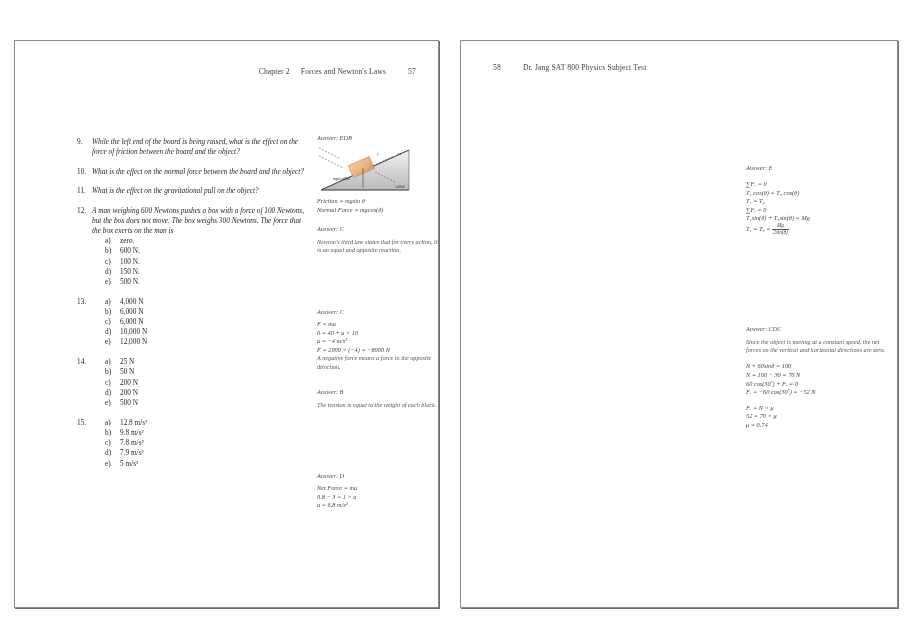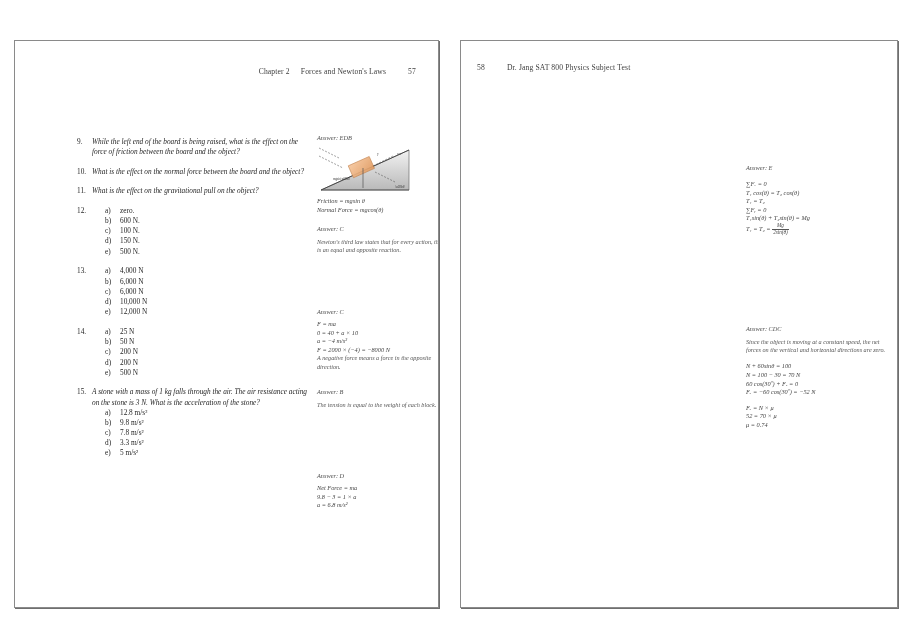--- a/index.html
+++ b/index.html
@@ -23,21 +23,21 @@
   #page-right{ left:460px; top:40px; width:436px; height:566px; }
 
   .running-head{
     position:absolute;
     font-size:7.6px;
     color:#3c3c3c;
     letter-spacing:.15px;
     white-space:nowrap;
   }
   .rh-left{ right:22px; top:26px; }
-  .rh-right{ left:16px; top:22px; }
+  .rh-right{ left:32px; top:22px; }
   .rh-sep{ display:inline-block;width:11px; }
   .rh-pg{ display:inline-block;text-align:center; }
 
   .col-q{
     position:absolute;
     font-size:7.3px;
     line-height:10.1px;
     color:#262626;
     text-align:left;
   }
@@ -89,20 +89,21 @@
         <span class="stem">What is the effect on the normal force between the board and the object?</span>
       </div>
 
       <div class="q">
         <span class="num">11.</span>
         <span class="stem">What is the effect on the gravitational pull on the object?</span>
       </div>
 
       <div class="q">
         <span class="num">12.</span>
+        <span class="stem">A man weighing 600 Newtons pushes a box with a force of 100 Newtons, but the box does not move. The box weighs 300 Newtons. The force that the box exerts on the man is</span>
         <ul class="choices">
           <li><span class="lbl">a)</span><span>zero.</span></li>
           <li><span class="lbl">b)</span><span>600 N.</span></li>
           <li><span class="lbl">c)</span><span>100 N.</span></li>
           <li><span class="lbl">d)</span><span>150 N.</span></li>
           <li><span class="lbl">e)</span><span>500 N.</span></li>
         </ul>
       </div>
 
       <div class="q">
@@ -122,26 +123,25 @@
           <li><span class="lbl">a)</span><span>25 N</span></li>
           <li><span class="lbl">b)</span><span>50 N</span></li>
           <li><span class="lbl">c)</span><span>200 N</span></li>
           <li><span class="lbl">d)</span><span>200 N</span></li>
           <li><span class="lbl">e)</span><span>500 N</span></li>
         </ul>
       </div>
 
       <div class="q">
         <span class="num">15.</span>
-        <span class="stem">A stone with a mass of 1 kg falls through the air. The air resistance acting on the stone is 3 N. What is the acceleration of the stone?</span>
         <ul class="choices">
           <li><span class="lbl">a)</span><span>12.8 m/s²</span></li>
           <li><span class="lbl">b)</span><span>9.8 m/s²</span></li>
           <li><span class="lbl">c)</span><span>7.8 m/s²</span></li>
-          <li><span class="lbl">d)</span><span>3.3 m/s²</span></li>
+          <li><span class="lbl">d)</span><span>7.9 m/s²</span></li>
           <li><span class="lbl">e)</span><span>5 m/s²</span></li>
         </ul>
       </div>
     </div>
 
     <div class="ans-block" style="left:302px;top:93px;">
       <div class="ans-head">Answer: EDB</div>
     </div>
 
     <div class="fig" id="fig-incline">

